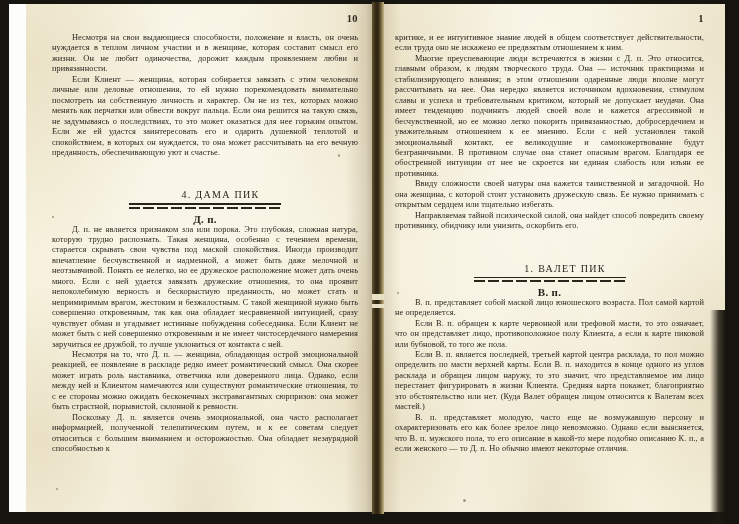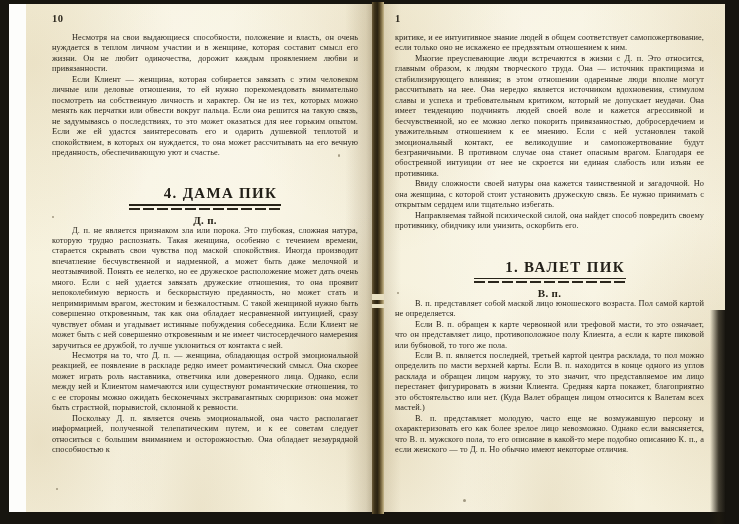--- a/index.html
+++ b/index.html
@@ -118,21 +118,21 @@
   .block-shadow {
     position: absolute;
     right: 0; top: 308px;
     width: 16px; height: 216px;
     background: linear-gradient(to right, rgba(30,26,16,0.0) 0%, rgba(30,26,16,0.85) 55%, #15130e 100%);
     z-index: 7;
   }
 
   
   .folio {
-    text-align: left;
+    text-align: right;
     font-size: 10.5px;
     font-weight: 700;
     letter-spacing: 0.4px;
     color: #2e2a20;
     margin: 2px 0 9px 0;
     position: relative;
     z-index: 2;
   }
 
   p.para {
@@ -153,22 +153,22 @@
 
   
   .section-head {
     position: relative;
     z-index: 2;
     margin: 26px 0 0 0;
     text-align: center;
   }
   .section-head .title {
     display: inline-block;
-    font-size: 15px;
-    font-weight: 700;
+    font-size: 10px;
+    font-weight: 400;
     letter-spacing: 1.3px;
     color: #221f18;
     padding: 0 2px 1px 2px;
     margin-left: 31px;
   }
   .rule-solid {
     width: 152px;
     height: 1.6px;
     background: #272319;
     margin: 1px auto 0 auto;
@@ -233,21 +233,21 @@
 
     <div id="gutter">
       <div class="nick n1"></div>
       <div class="nick n2"></div>
     </div>
 
     <div class="page right">
 
       <div class="folio">1</div>
 
-      <p class="para noindent">критике, и ее интуитивное знание людей в общем соответствует самопожертвование, если только оно не искажено ее предвзятым отношением к ним.</p>
+      <p class="para noindent">критике, и ее интуитивное знание людей в общем соответствует действительности, если труда оно не искажено ее предвзятым отношением к ним.</p>
       <p class="para">Многие преуспевающие люди встречаются в жизни с Д. п. Это относится, главным образом, к людям творческого труда. Она — источник практицизма и стабилизирующего влияния; в этом отношении одаренные люди вполне могут рассчитывать на нее. Она нередко является источником вдохновения, стимулом славы и успеха и требовательным критиком, который не допускает неудачи. Она имеет тенденцию подчинять людей своей воле и кажется агрессивной и бесчувственной, но ее можно легко покорить привязанностью, добросердечием и уважительным отношением к ее мнению. Если с ней установлен такой эмоциональный контакт, ее великодушие и самопожертвование будут безграничными. В противном случае она станет опасным врагом. Благодаря ее обостренной интуиции от нее не скроется ни единая слабость или изъян ее противника.</p>
       <p class="para">Ввиду сложности своей натуры она кажется таинственной и загадочной. Но она женщина, с которой стоит установить дружескую связь. Ее нужно принимать с открытым сердцем или тщательно избегать.</p>
       <p class="para">Направляемая тайной психической силой, она найдет способ повредить своему противнику, обидчику или унизить, оскорбить его.</p>
 
       <div class="section-head">
         <div class="title">1. ВАЛЕТ ПИК</div>
         <div class="rule-solid"></div>
         <div class="rule-dashed"></div>
         <div class="subtitle">В. п.</div>
       </div>

